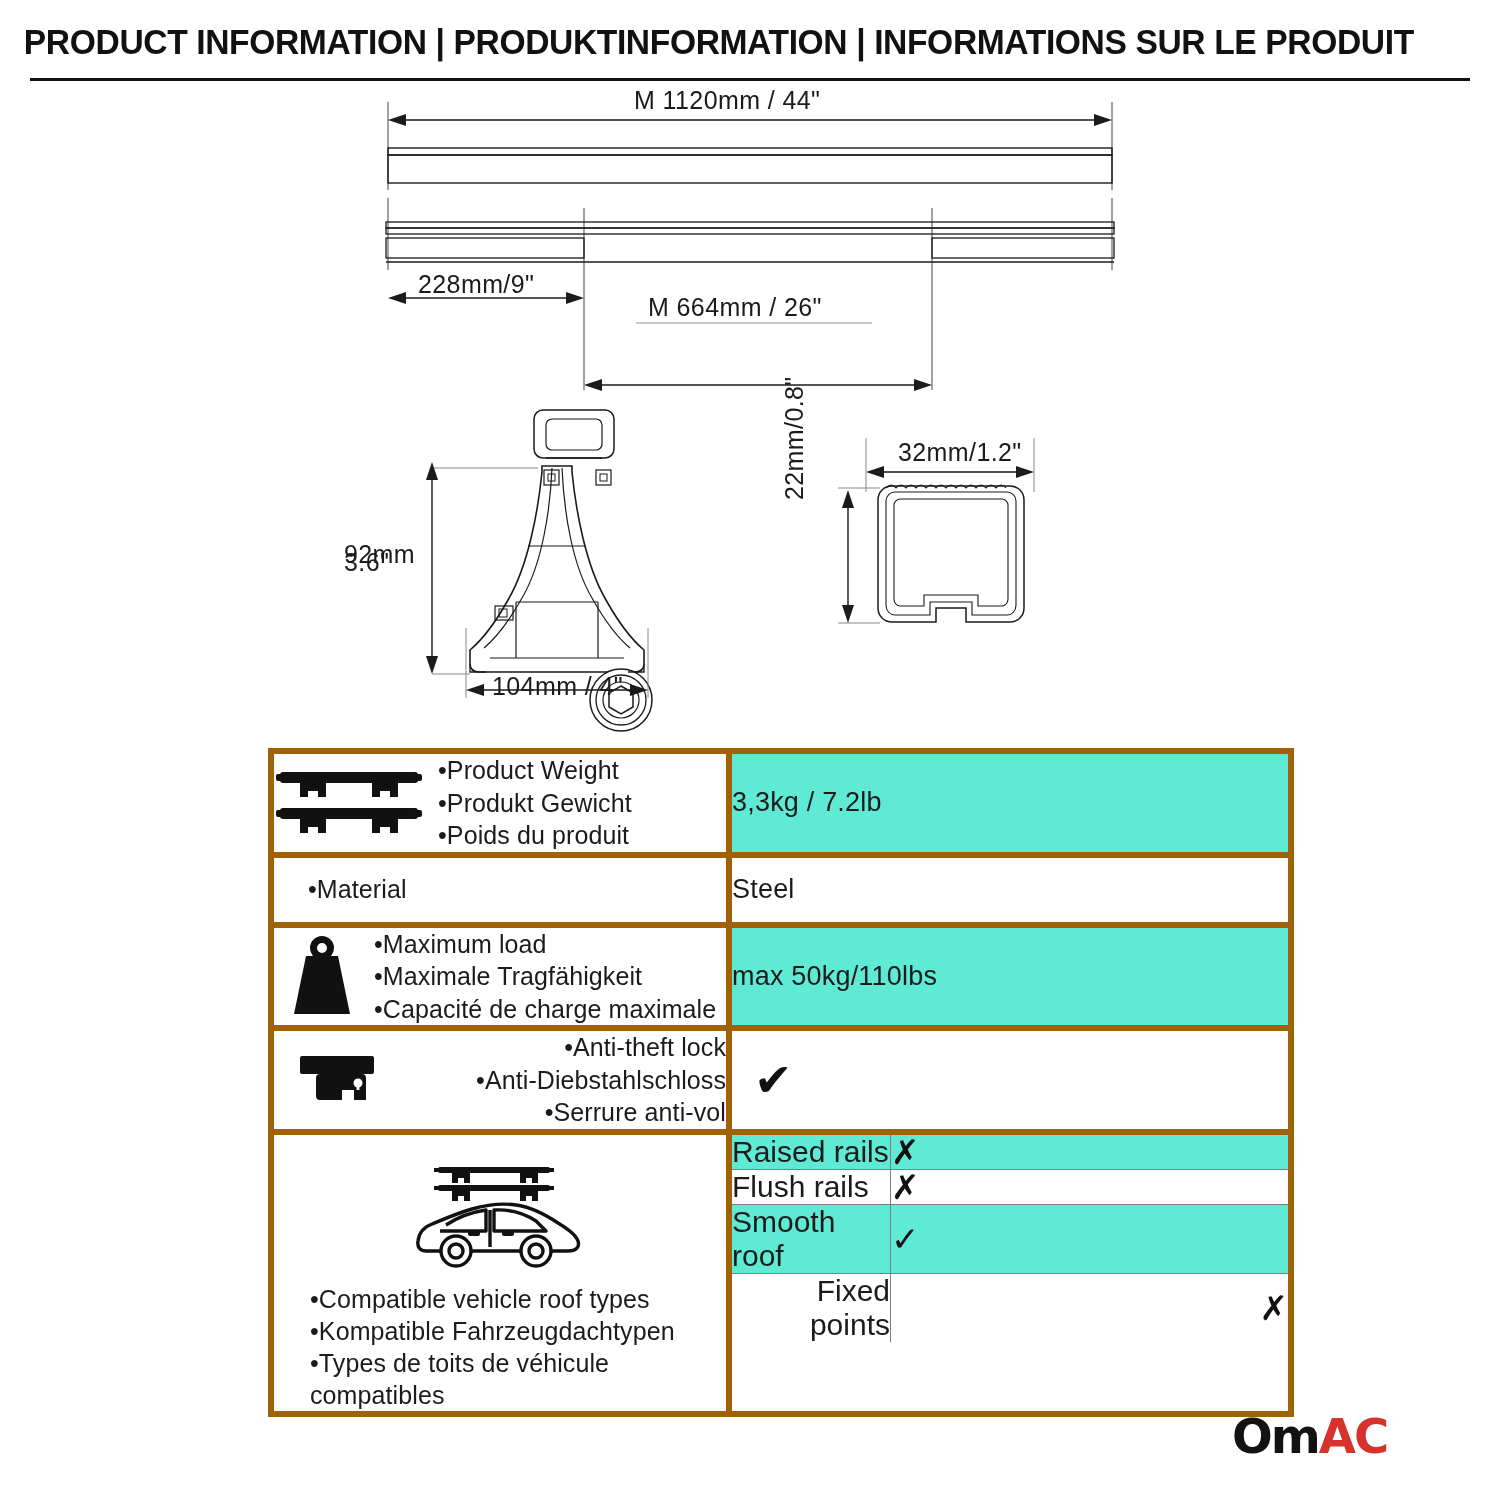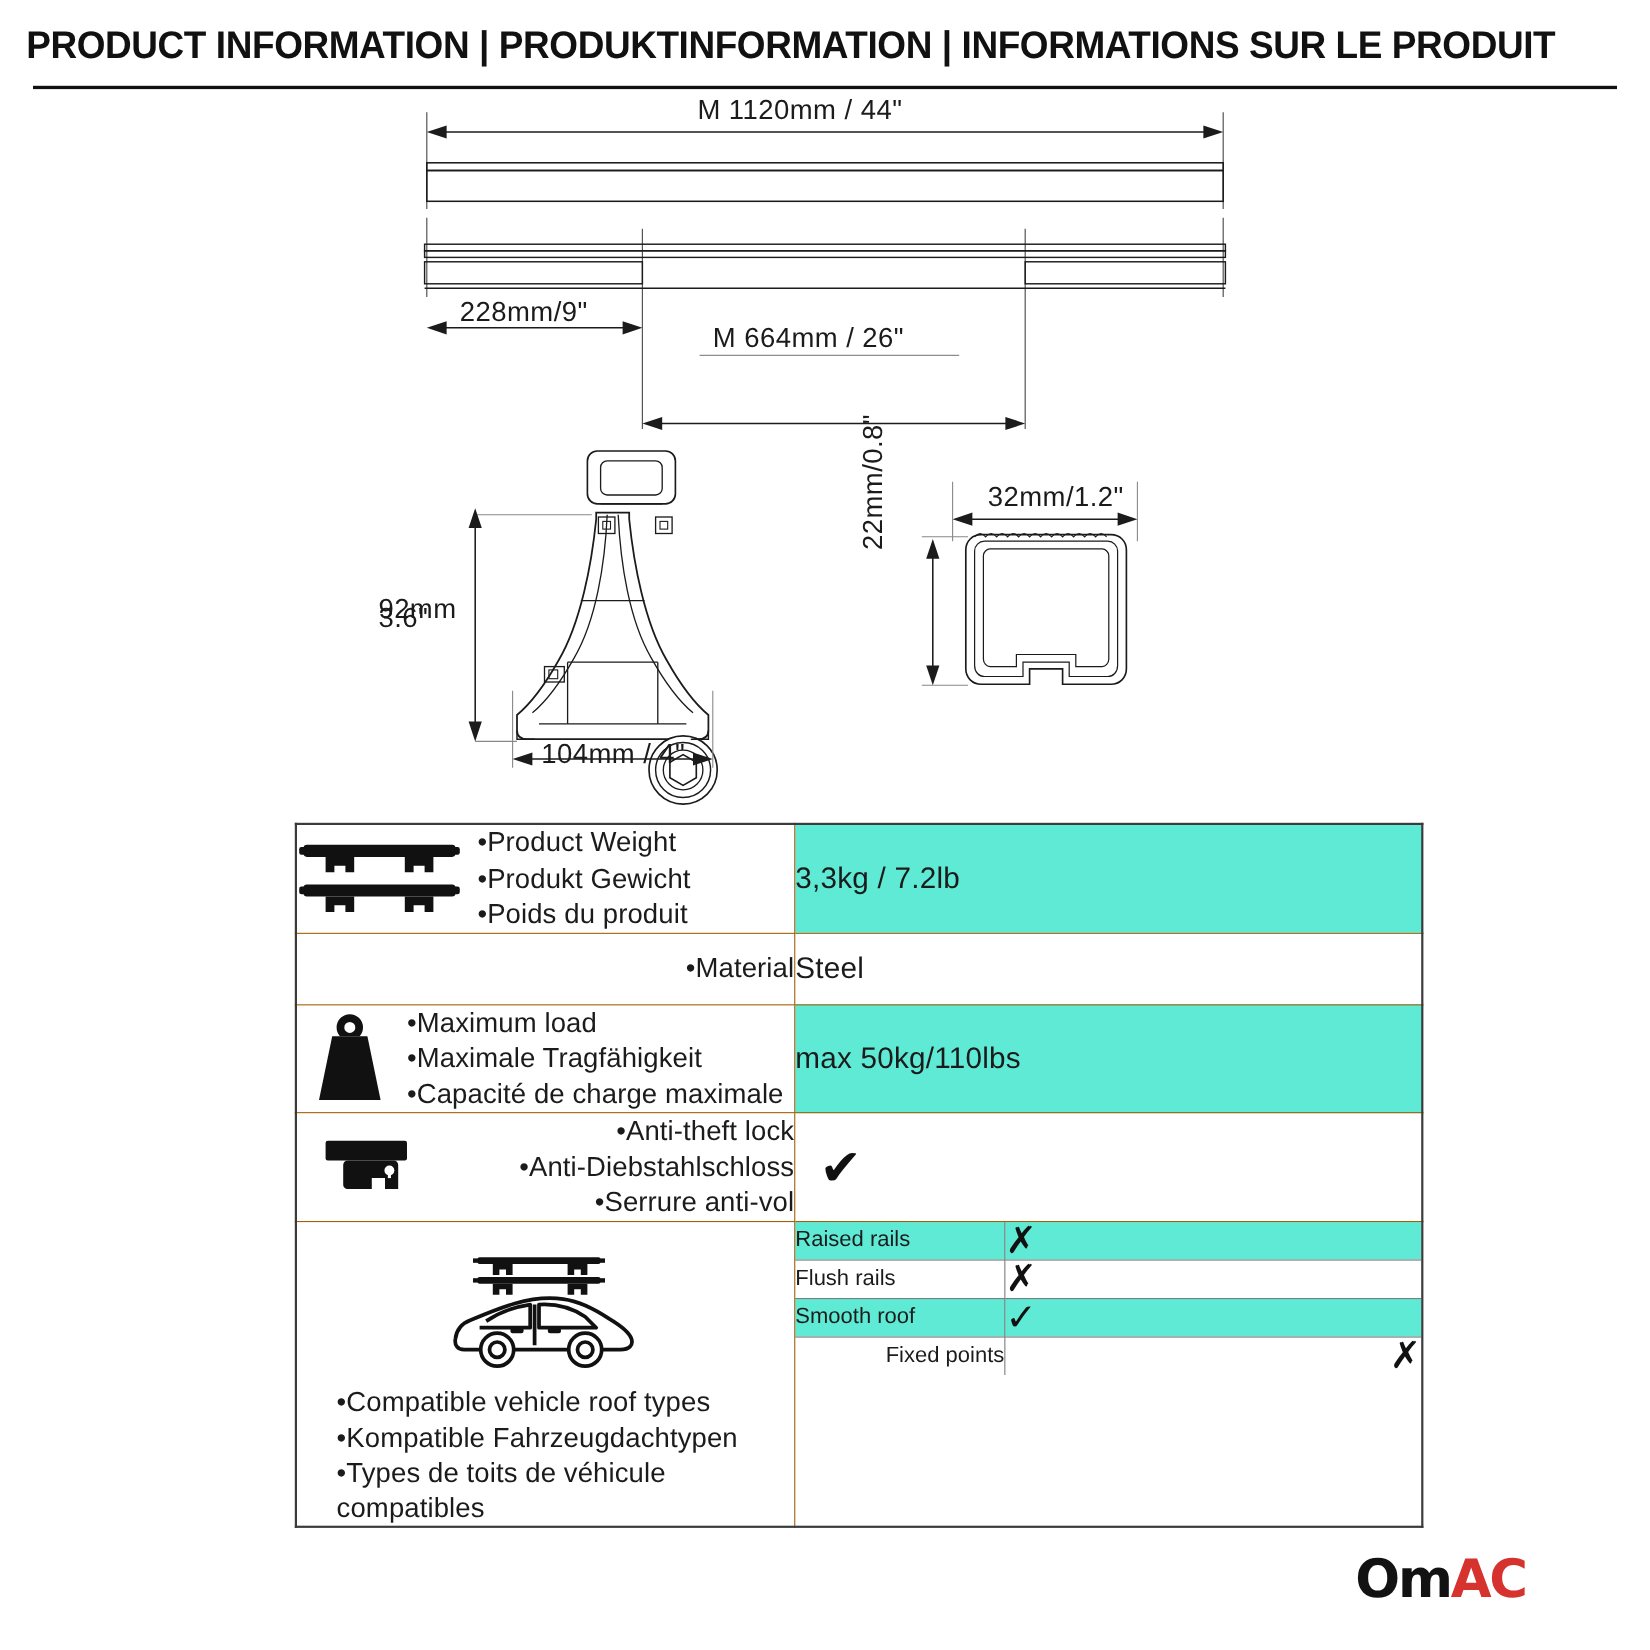--- a/index.html
+++ b/index.html
@@ -45,21 +45,21 @@
 
   
   .spec-table{
     position:absolute;left:268px;top:748px;
     width:1026px;
     border:2px solid #3b3b3b;
     border-collapse:collapse;
     background:#fff;
   }
   .spec-table td{
-    border:1px solid #a16207;
+    border:6px solid #a16207;
     vertical-align:middle;
     padding:0;
   }
   .cell-label{
     width:452px;
     padding:8px 6px 8px 10px;
   }
   .cell-value{
     padding:10px 0 10px 26px;
     font-size:27px;
@@ -79,21 +79,21 @@
   .lbl-right{flex:1;text-align:right;}
   .lbl-left{text-align:left;}
   .icon-box{flex:0 0 auto;display:flex;align-items:center;justify-content:center;}
 
   .mark{
     font-size:34px;line-height:1;font-weight:bold;color:#111;
     font-family:"DejaVu Sans", sans-serif;
   }
   .mark.big{font-size:46px;}
   .sub-key{
-    font-size:20px;color:#1b1b1b;padding:14px 0 14px 14px;width:190px;
+    font-size:30px;color:#1b1b1b;padding:14px 0 14px 14px;width:158px;
   }
   .sub-val{padding:14px 0 14px 16px;}
   .inner-table{width:100%;border-collapse:collapse;}
   .inner-table td{border:1px solid #7d7d7d;}
   .inner-table tr:first-child td{border-top:none;}
   .inner-table tr:last-child td{border-bottom:none;text-align:right;}
   .inner-table td:first-child{border-left:none;}
   .inner-table td:last-child{border-right:none;}
 
   
@@ -261,21 +261,21 @@
               <span>•Produkt Gewicht</span><br>
               <span>•Poids du produit</span>
             </span>
           </div>
         </td>
         <td class="cell-value shaded">3,3kg / 7.2lb</td>
       </tr>
 
       <tr>
         <td class="cell-label">
-          <div class="lbl-row" style="min-height:64px;justify-content:flex-end;">
+          <div class="lbl-row" style="min-height:64px;">
             <span class="labels lbl-left" style="padding-left:34px;">
               <span>•Material</span>
             </span>
           </div>
         </td>
         <td class="cell-value">Steel</td>
       </tr>
 
       <tr>
         <td class="cell-label">

